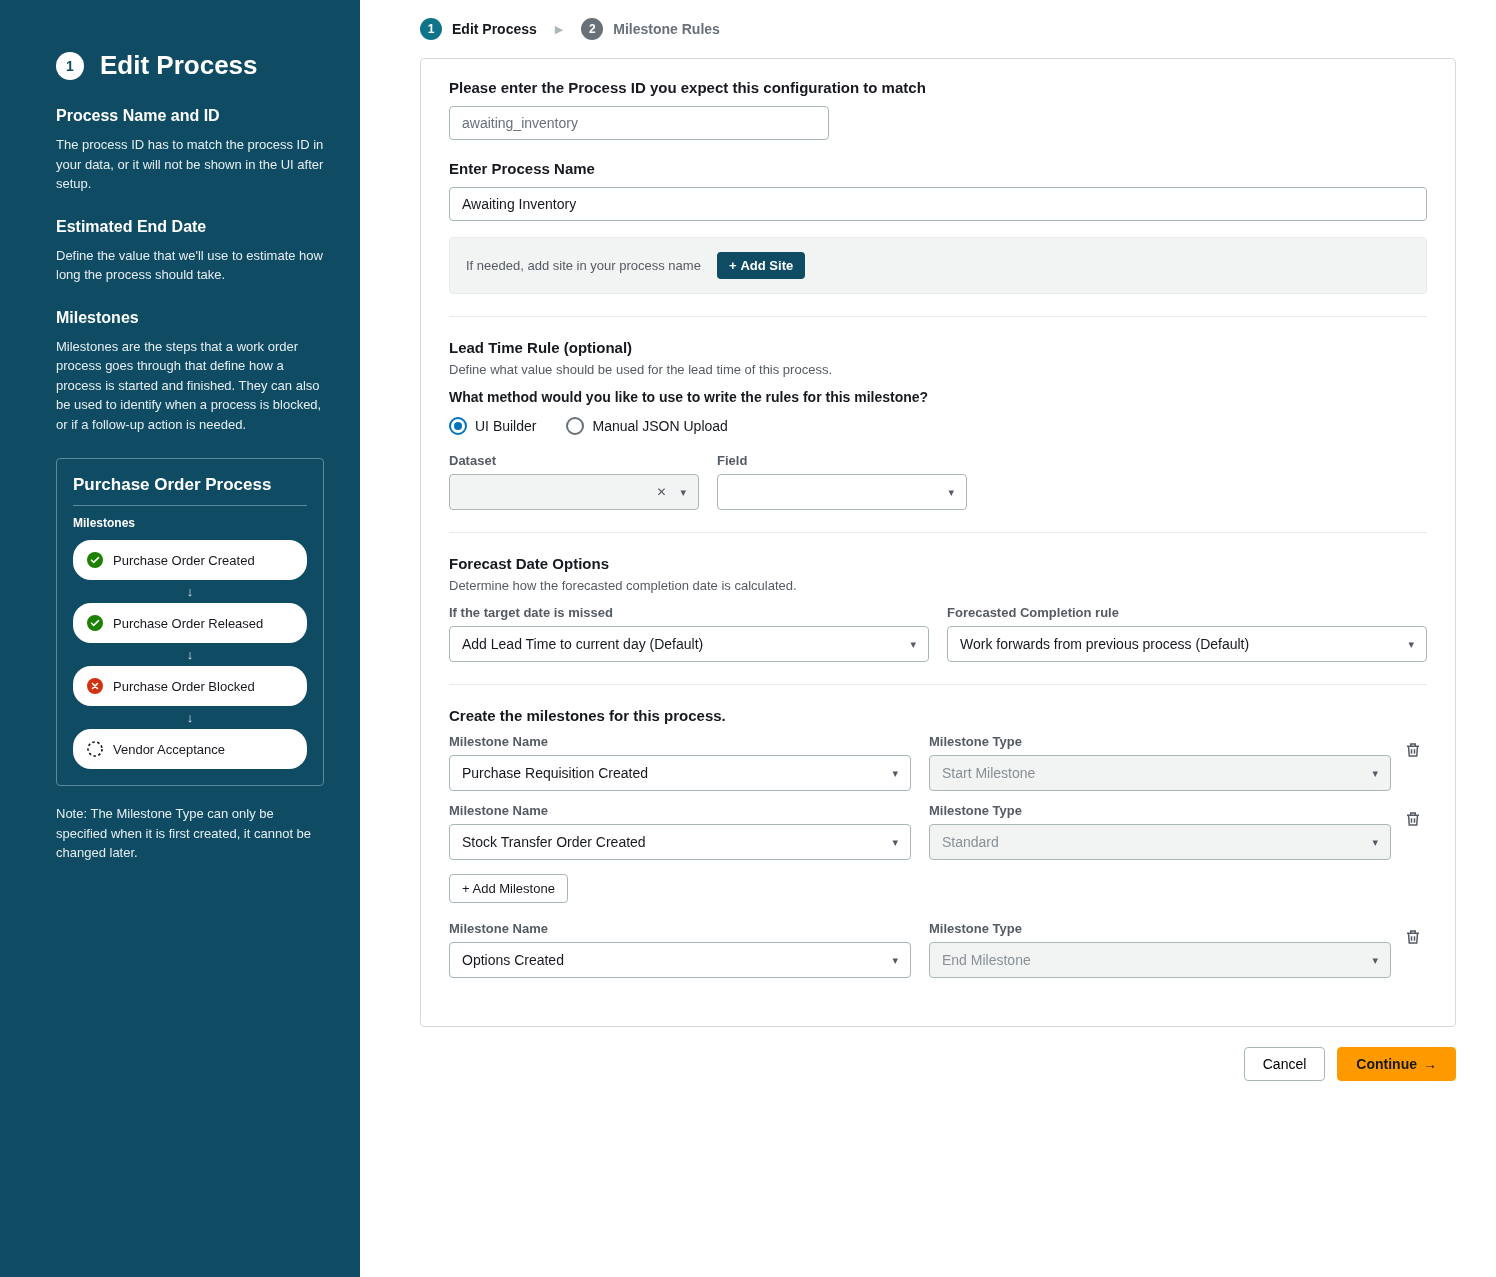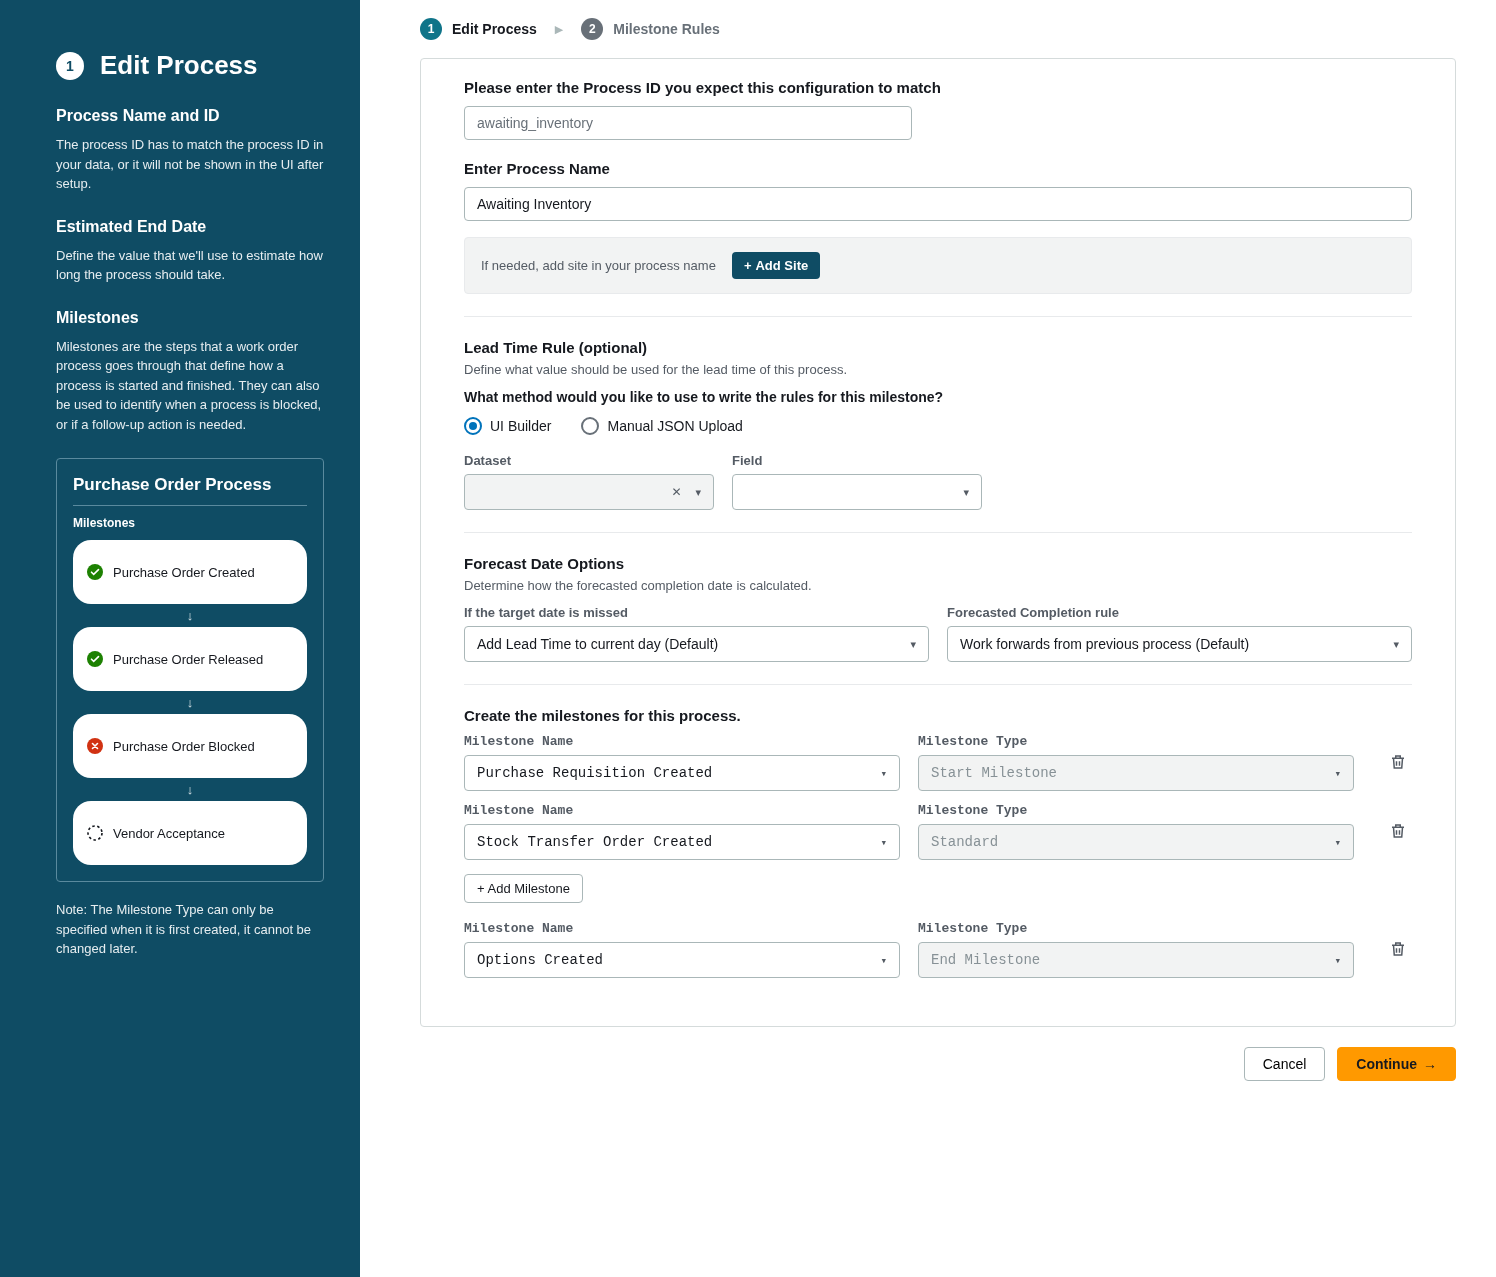--- a/index.html
+++ b/index.html
@@ -40,21 +40,21 @@
     .milestone-box-title {
       font-size: 17px; font-weight: 700;
       border-bottom: 1px solid #5a8a9e;
       padding-bottom: 10px;
       margin-bottom: 10px;
     }
     .milestone-box-subtitle { font-size: 12px; font-weight: 700; margin-bottom: 10px; }
     .milestone-chip {
       background: #fff; color: #16191f;
       border-radius: 18px;
-      padding: 24px 14px;
+      padding: 12px 14px;
       display: flex; align-items: center; gap: 10px;
       font-size: 13px;
     }
     .chip-icon { width: 16px; height: 16px; flex-shrink: 0; }
     .arrow-down { text-align: center; color: #d5e1e6; font-size: 13px; margin: 4px 0; }
     .sidebar-note { font-size: 13px; line-height: 1.5; color: #e6edf0; margin-top: 18px; }
     
     
     .main { flex: 1; padding: 12px 40px 40px 60px; max-width: 1200px; }
     
@@ -67,38 +67,38 @@
     }
     .step-num.active { background: #0f7489; }
     .step-num.inactive { background: #687078; }
     .step-label.active { color: #16191f; font-weight: 700; font-size: 14px; }
     .step-label.inactive { color: #687078; font-weight: 700; font-size: 14px; }
     .step-sep { color: #aab7b8; font-size: 11px; }
     
     .panel {
       border: 1px solid #d5dbdb;
       border-radius: 4px;
-      padding: 20px 43px 28px;
+      padding: 20px 28px 28px;
     }
     
     .field-block { margin-bottom: 20px; }
     .field-label-strong { font-weight: 700; font-size: 15px; margin-bottom: 10px; display: block; }
     .field-label-small { font-weight: 700; font-size: 13px; color: #545b64; margin-bottom: 6px; display: block; }
     .help-text { font-size: 13px; color: #545b64; margin-bottom: 12px; margin-top:-4px; }
     
     input[type="text"], .select-box {
       width: 100%;
       padding: 8px 12px;
       border: 1px solid #aab7b8;
       border-radius: 4px;
       font-size: 14px;
       background: #fff;
       color: #16191f;
     }
-    input[type="text"].narrow { width: 448px; }
+    input[type="text"].narrow { width: 380px; }
     input[type="text"].readonly-look { color: #687078; }
     
     .info-bar {
       background: #f2f3f3;
       border: 1px solid #e8eaec;
       border-radius: 4px;
       padding: 14px 16px;
       display: flex;
       align-items: center;
       gap: 16px;
@@ -130,21 +130,21 @@
     
     .select-box {
       display: flex; align-items: center; justify-content: space-between;
       cursor: pointer; min-height: 36px;
     }
     .select-box.disabled { background: #f2f3f3; }
     .select-box .caret { font-size: 11px; color: #545b64; }
     .select-box .clear-caret { display:flex; gap:14px; align-items:center; font-size:12px; color:#545b64;}
     .select-placeholder { color: #879196; }
     
-    .row-with-trash { display: flex; align-items: center; gap: 30px; font-family: Liberation Mono, monospace; }
+    .row-with-trash { display: flex; align-items: flex-start; gap: 8px; }
     .row-with-trash .two-col { flex: 1; }
     .trash-btn {
       width: 28px; height: 32px;
       background: none; border: none; cursor: pointer;
       color: #545b64; display:flex; align-items:center; justify-content:center;
       margin-bottom: 2px;
     }
     
     .btn-outline {
       background: #fff; border: 1px solid #aab7b8;

